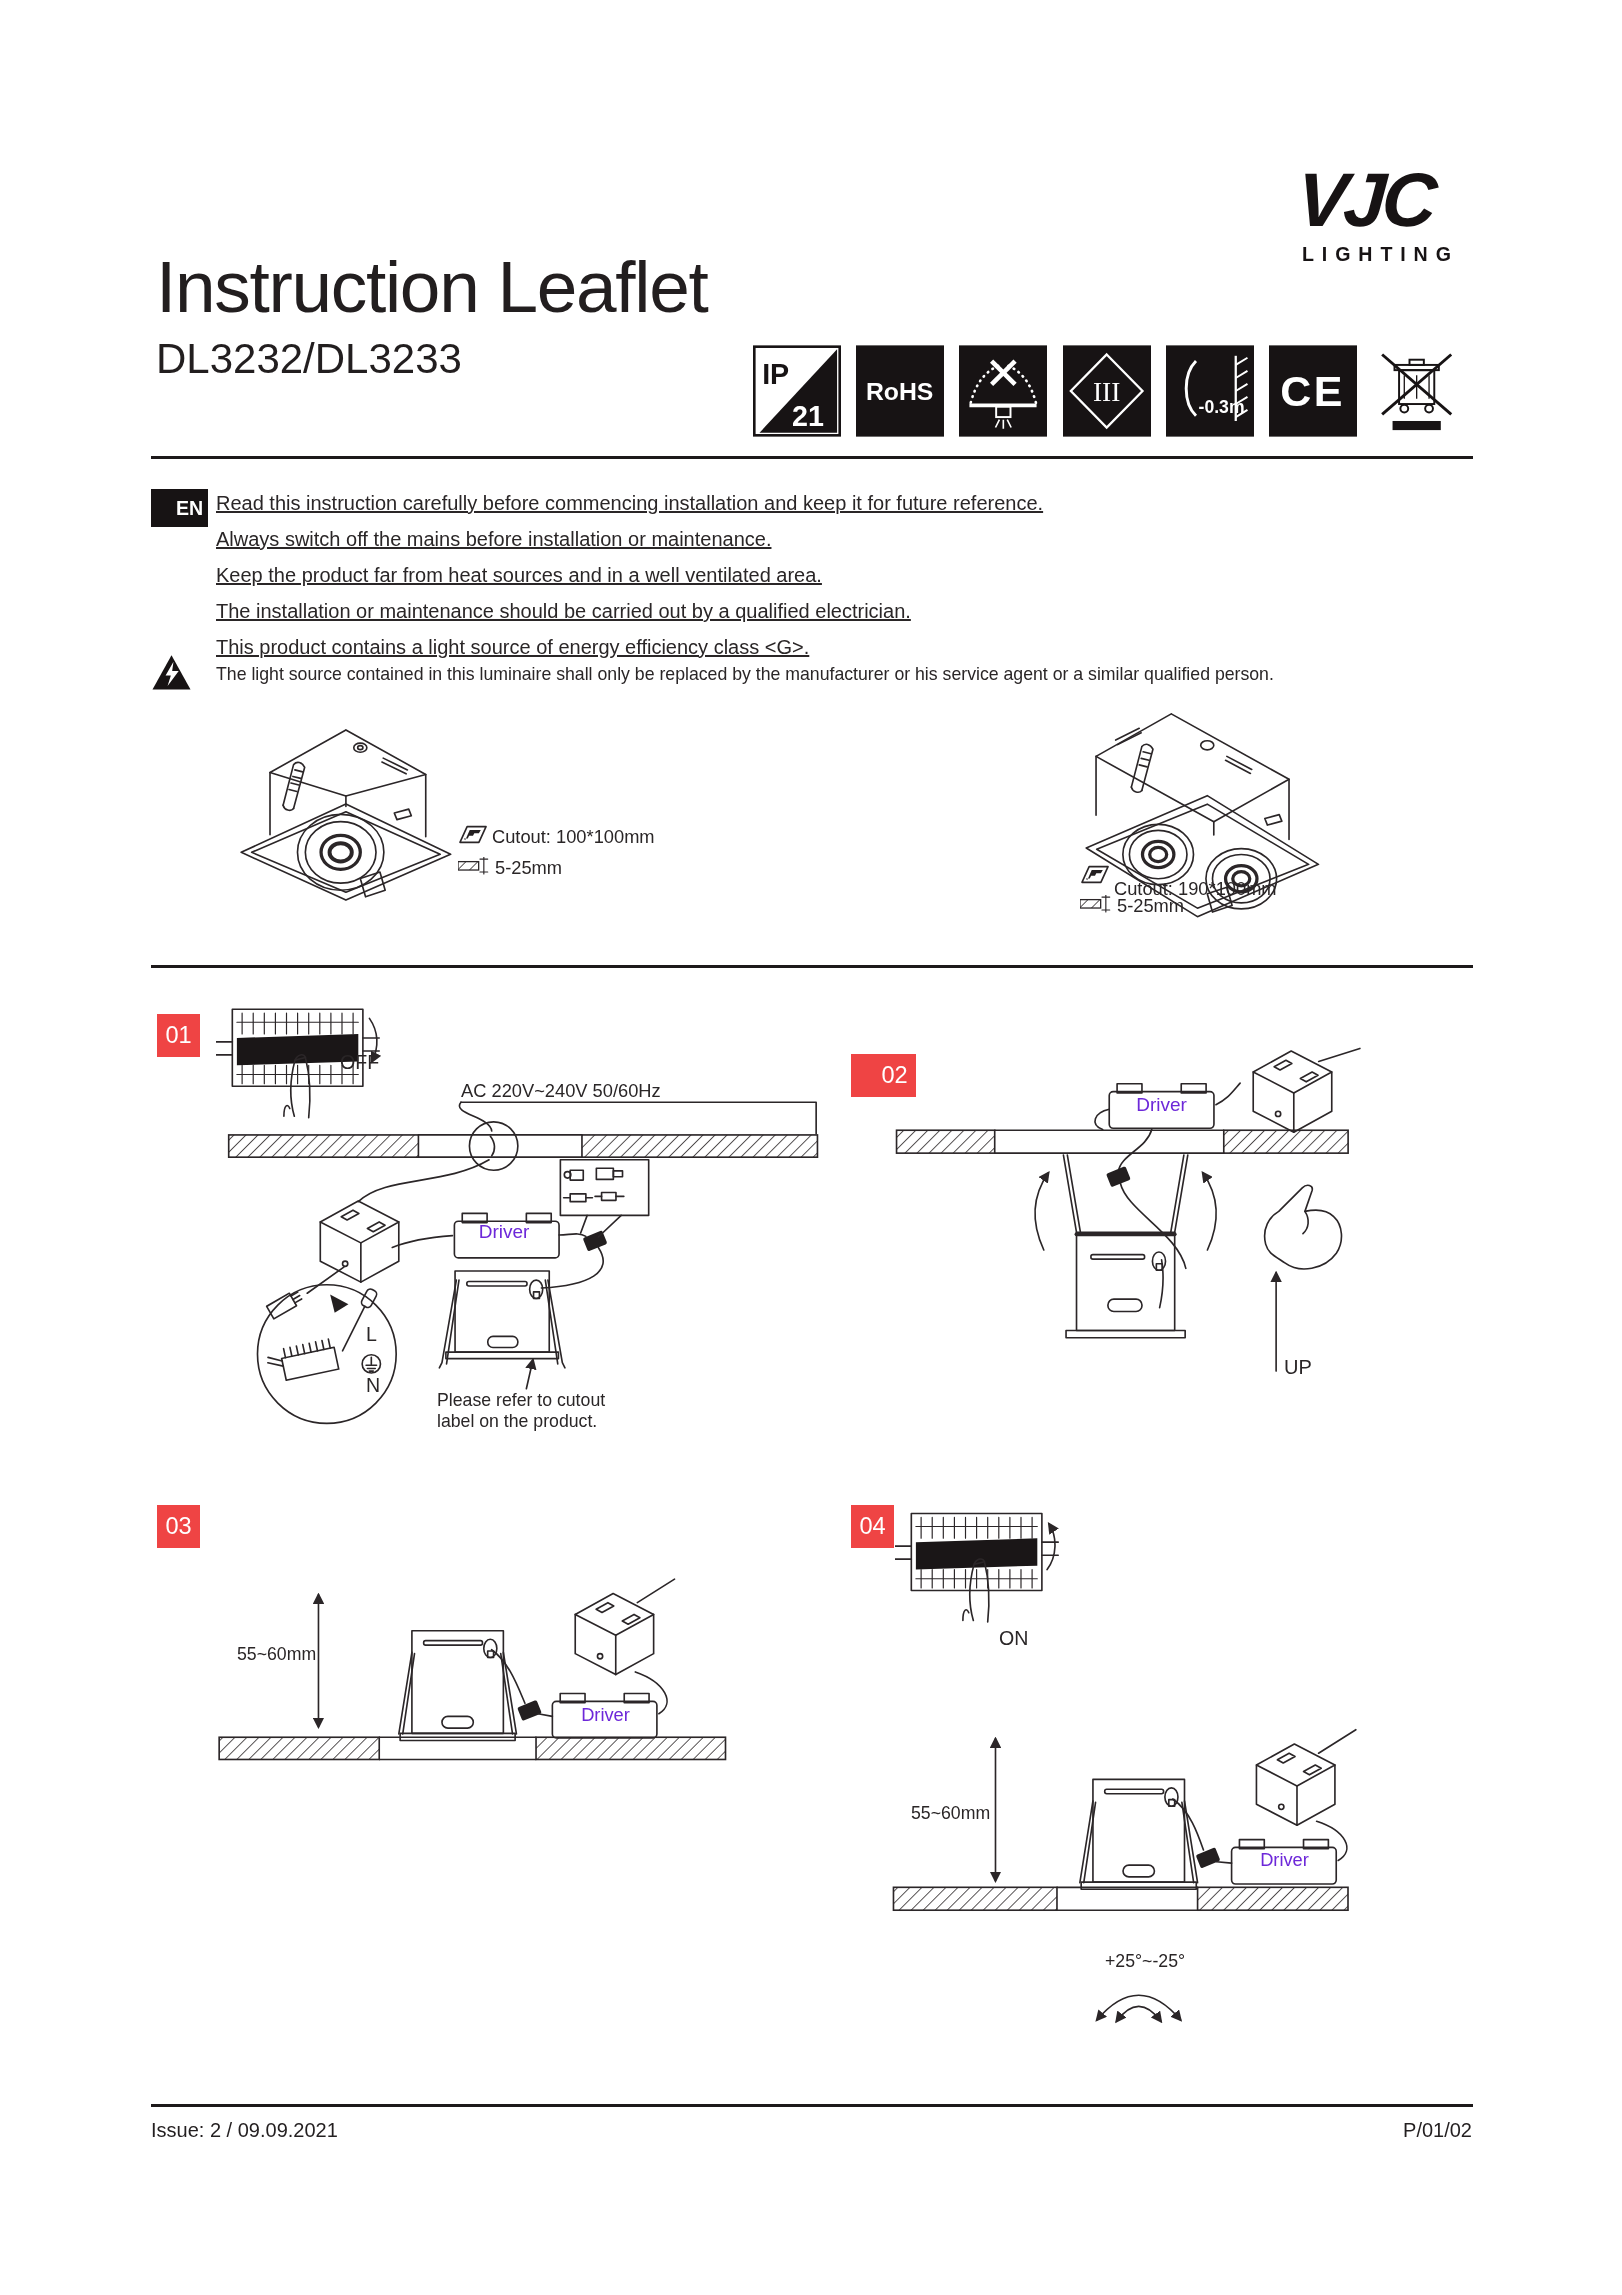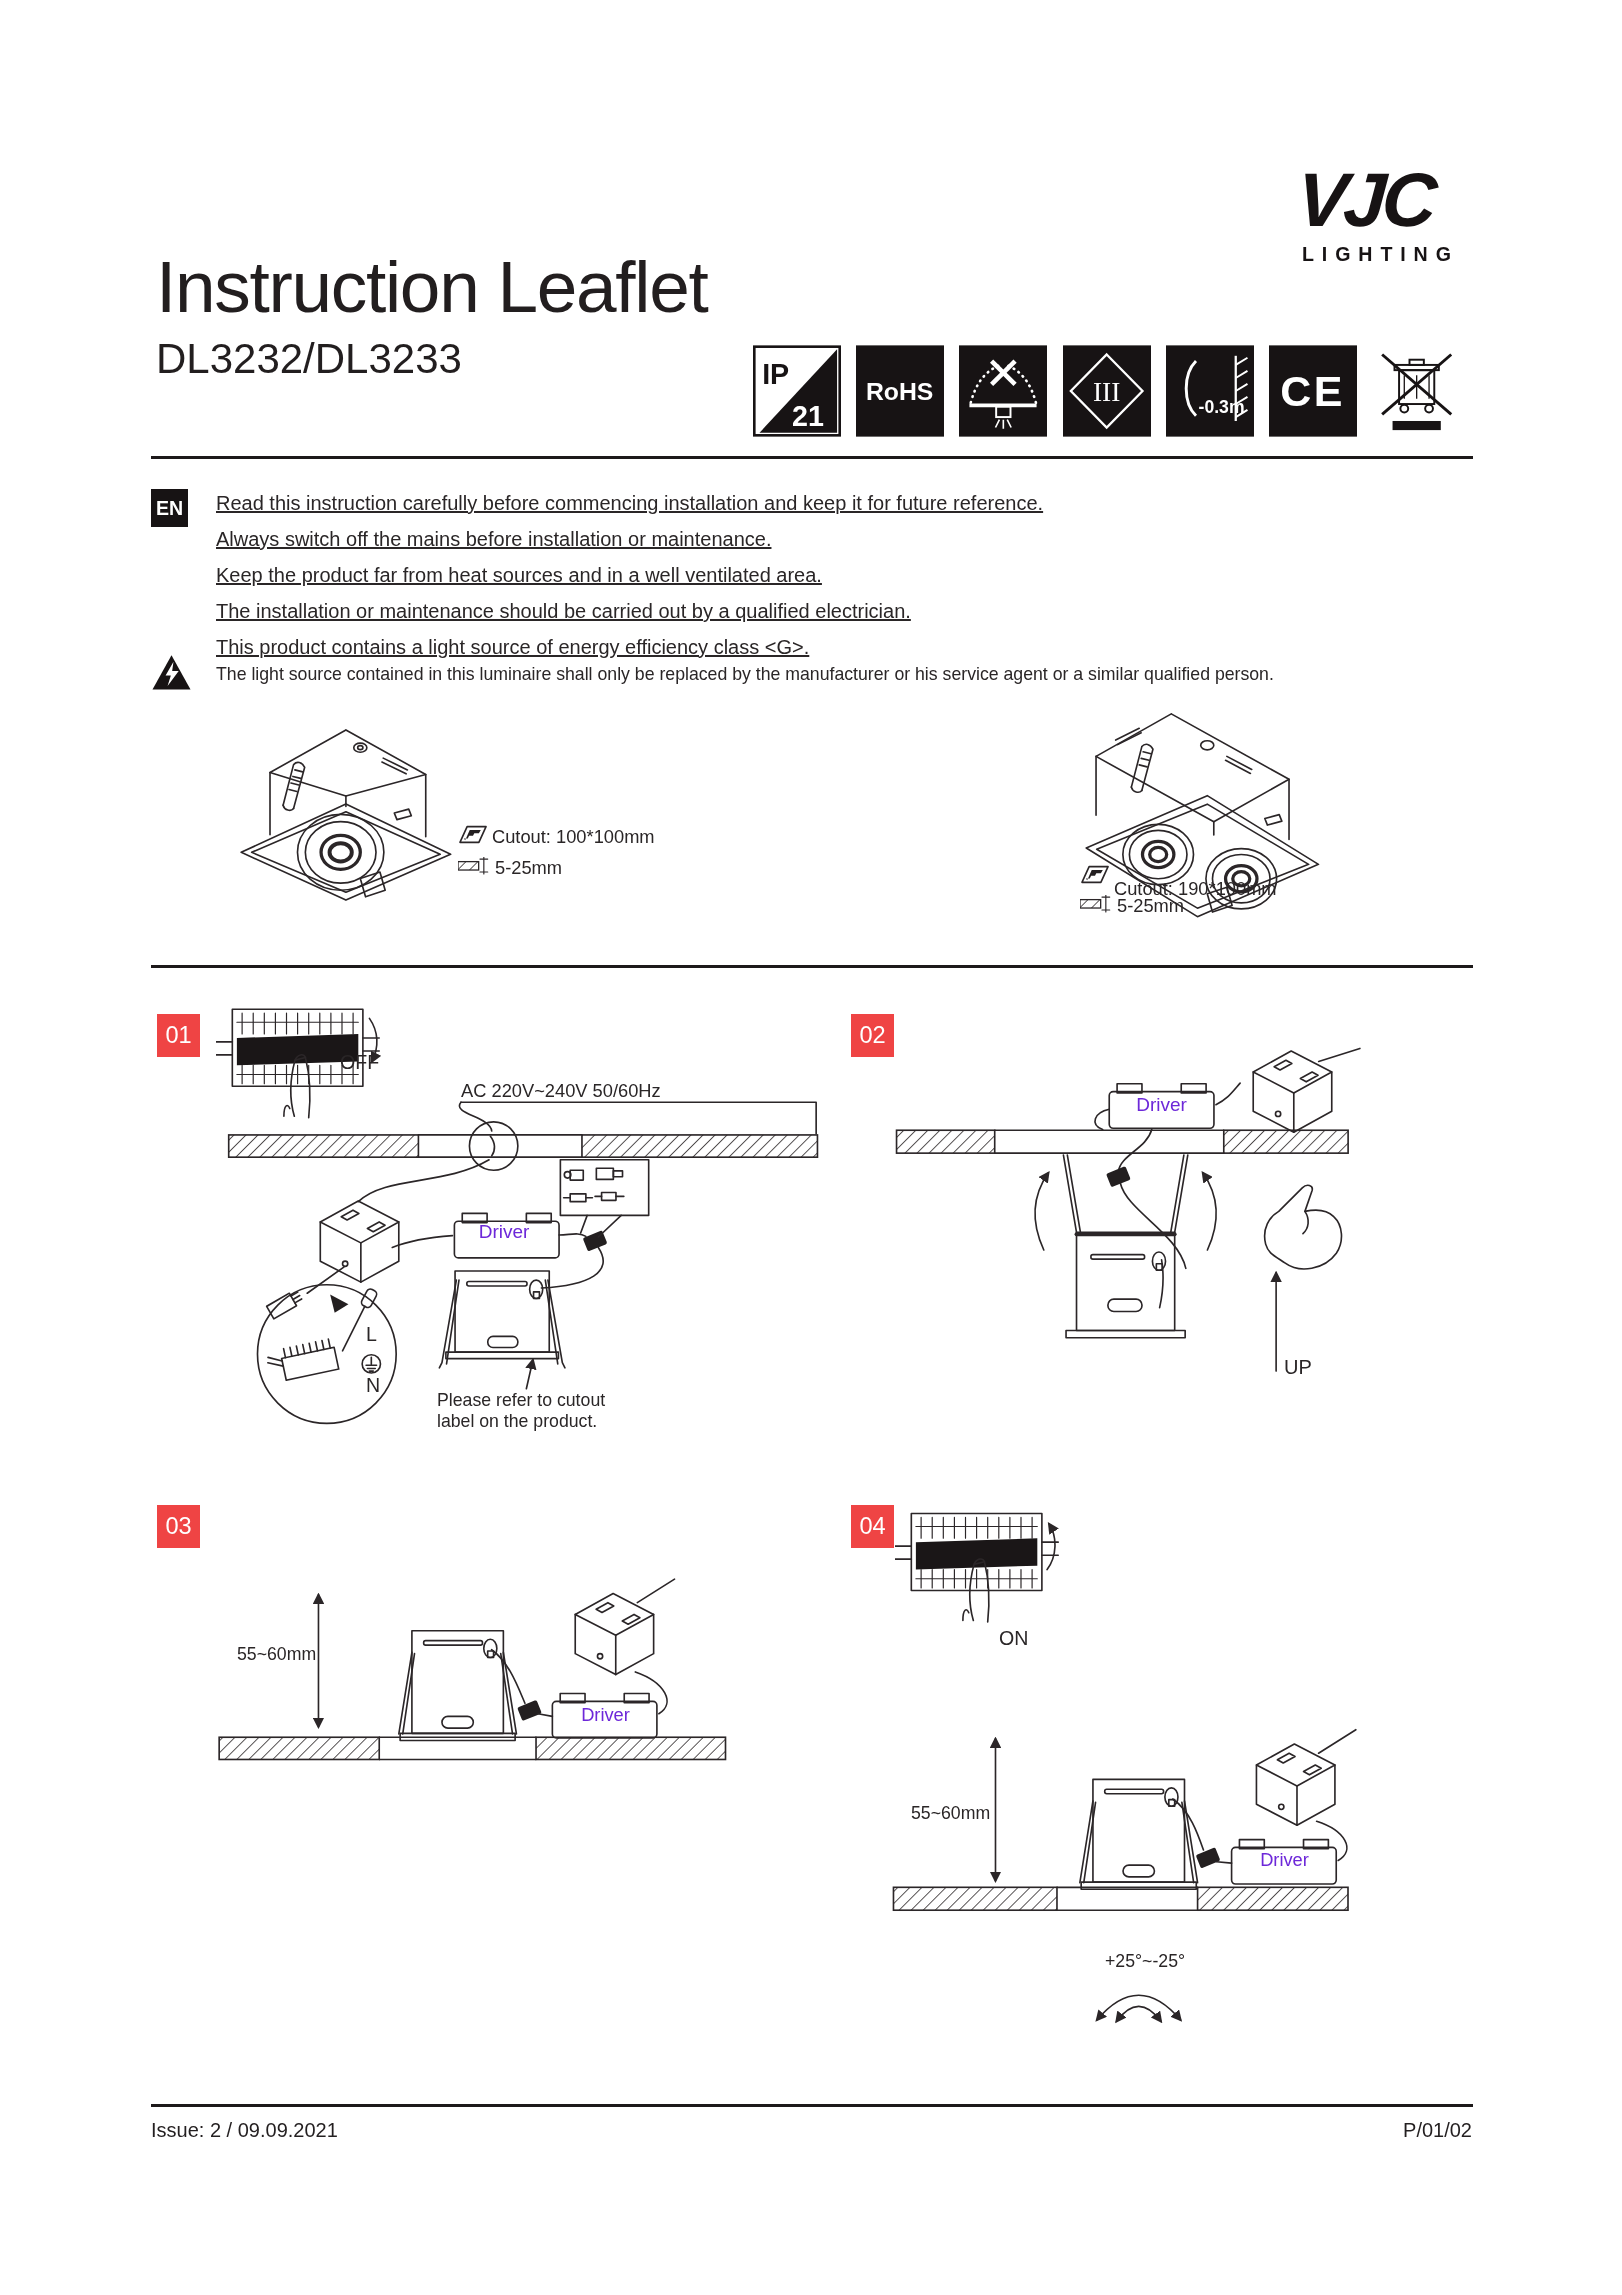--- a/index.html
+++ b/index.html
@@ -6,21 +6,21 @@
   .page{position:relative;width:1623px;height:2295px;background:#ffffff;overflow:hidden;
         font-family:"Liberation Sans",sans-serif;color:#231f20;}
   .abs{position:absolute;}
   .lbl{position:absolute;white-space:nowrap;color:#231f20;}
   .title{font-size:73px;font-weight:300;letter-spacing:-1.3px;color:#221e1f;line-height:73px;}
   .model{font-size:42px;font-weight:300;letter-spacing:0px;color:#221e1f;}
   .logo-main{font-size:76px;font-weight:800;font-style:italic;letter-spacing:-3.9px;transform:skewX(-4deg);color:#171314;}
   .logo-sub{font-size:19.6px;font-weight:600;letter-spacing:7.9px;color:#171314;}
   .divider{position:absolute;background:#1d191a;height:3.3px;left:151px;width:1322px;}
   .badge{position:absolute;width:37px;height:38px;background:#171314;color:#fff;display:flex;
-         align-items:center;justify-content:center;font-size:19.6px;font-weight:700;}
+         align-items:center;justify-content:center;font-size:19.6px;font-weight:700;padding-left:20px;}
   .stepbadge{position:absolute;width:43px;height:43px;background:#ef4444;color:#fff;display:flex;
          align-items:center;justify-content:center;font-size:23.6px;font-weight:500;}
   .instr{position:absolute;left:216px;font-size:20px;color:#2a2627;text-decoration:underline;}
   .warn{position:absolute;left:216px;font-size:17.7px;color:#2a2627;}
   .anno{font-size:18.3px;color:#2a2627;}
   .drv{font-size:19px;color:#6d28d9;text-align:center;}
   .note{font-size:17.7px;color:#2a2627;line-height:21.6px;}
   .icon{position:absolute;top:345px;width:88px;height:92px;}
   .ln{stroke:#2b2628;stroke-width:2.5;fill:none;stroke-linecap:round;stroke-linejoin:round;}
   .lnthin{stroke:#2b2628;stroke-width:1.8;fill:none;stroke-linecap:round;stroke-linejoin:round;}
@@ -376,21 +376,21 @@
 
       <path class="ln" d="M505,478 L515,434" marker-end="url(#arr)"></path>
     </svg>
   </div>
   <div class="lbl drv" style="left:455px;top:1221px;width:98px;">Driver</div>
   <div class="lbl anno" style="left:366px;top:1323px;font-size:19.6px;">L</div>
   <div class="lbl anno" style="left:366px;top:1374px;font-size:19.6px;">N</div>
   <div class="lbl note" style="left:437px;top:1390px;">Please refer to cutout</div>
   <div class="lbl note" style="left:437px;top:1411px;">label on the product.</div>
 
-  <div class="stepbadge" style="left:851px;top:1014px;">02</div>
+  <div class="stepbadge" style="left:851px;top:1054px;padding-left:22px;">02</div>
 
   <div class="abs" style="left:890px;top:1047px;">
     <svg width="589" height="406" viewBox="0 0 900 620">
       <use href="#g-driver" x="335" y="52"></use>
       <use href="#g-jbox" x="535" y="0"></use>
       <g class="ln">
         <path d="M655,22 L718,2"></path>
         <path d="M498,88 C515,80 522,70 535,55"></path>
         <path d="M335,95 C312,100 305,118 325,126"></path>
         <path d="M400,126 C392,155 352,165 349,190"></path>

